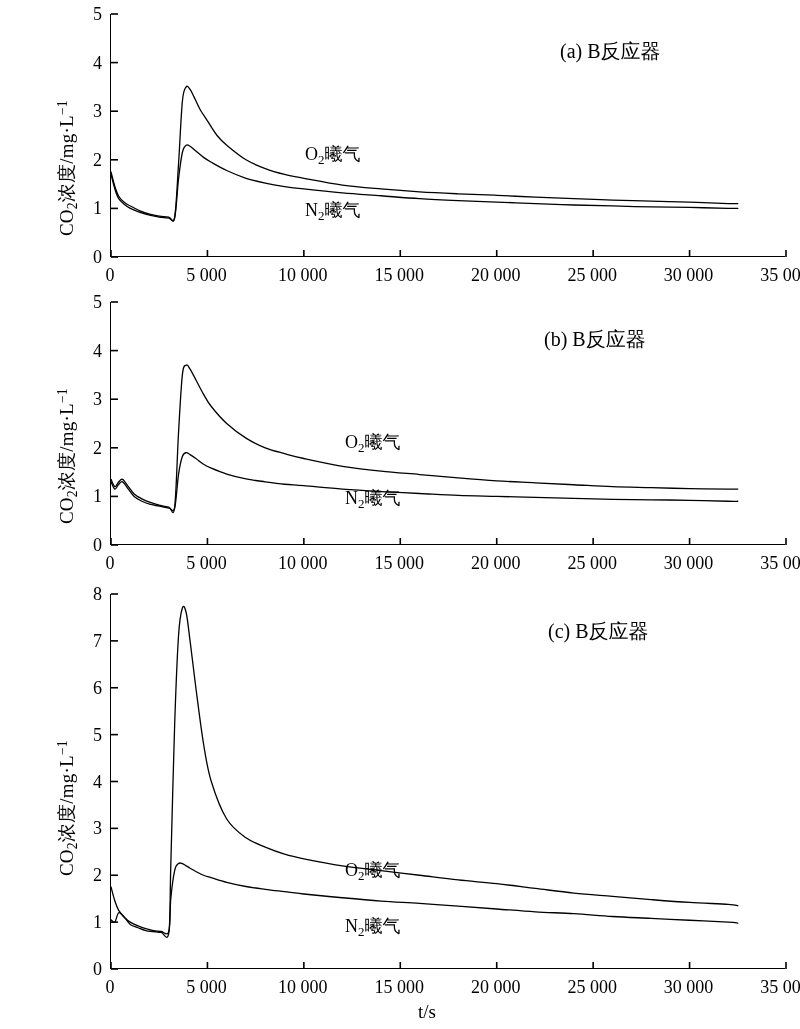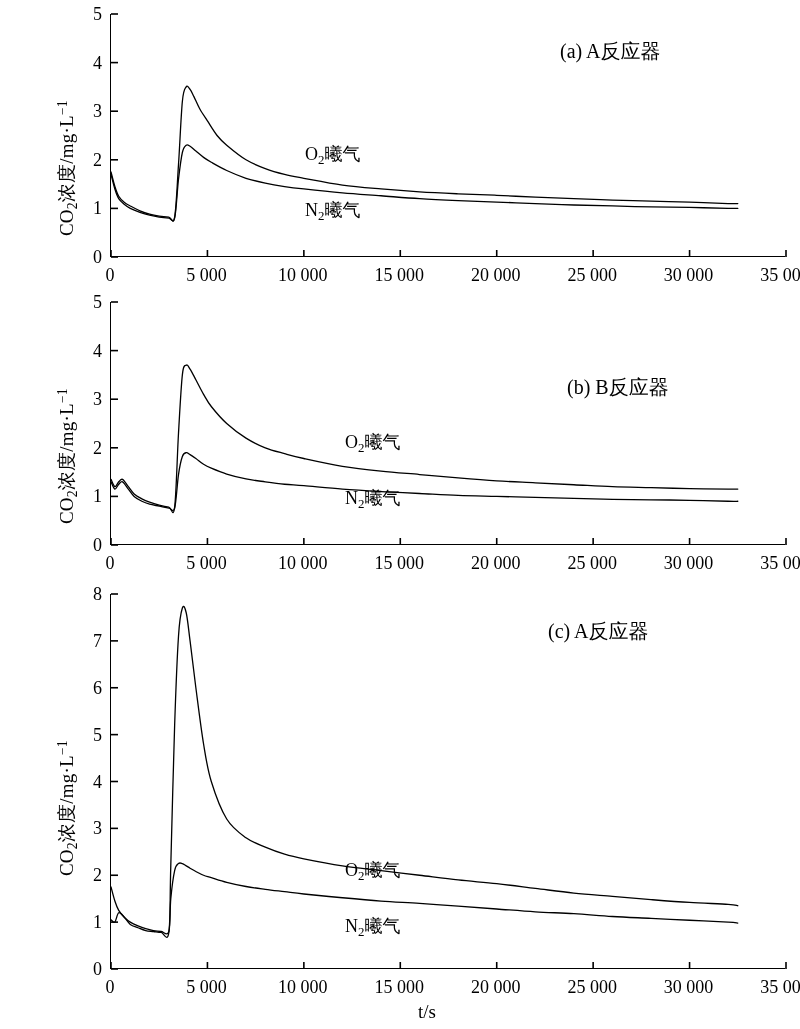--- a/index.html
+++ b/index.html
@@ -79,21 +79,21 @@
 </style>
 </head>
 <body>
 
 <div class="figure">
 
   <div class="panel" id="panel-a" style="top:0px;height:290px;">
     <div class="ylabel" style="left:54px; top:236px;">
       CO<sub>2</sub>浓度/mg·L<sup>−1</sup>
     </div>
-    <div class="panel-title" style="left:560px; top:38px;">(a) A反应器</div>
+    <div class="panel-title" style="left:560px; top:38px;">(a) B反应器</div>
     <div class="series-label" style="left:305px; top:142px;">O<sub>2</sub>曦气</div>
     <div class="series-label" style="left:305px; top:198px;">N<sub>2</sub>曦气</div>
     <div class="plot-area" id="plot-a" style="left:110px; top:14px; width:675px; height:243px;">
       <svg class="svg-layer" id="svg-a" width="675" height="243" viewBox="0 0 675 243" preserveAspectRatio="none">
           <line x1="0" y1="243" x2="0" y2="236" stroke="#000" stroke-width="1.6"></line>
           <line x1="96.42857142857142" y1="243" x2="96.42857142857142" y2="236" stroke="#000" stroke-width="1.6"></line>
           <line x1="192.85714285714283" y1="243" x2="192.85714285714283" y2="236" stroke="#000" stroke-width="1.6"></line>
           <line x1="289.2857142857143" y1="243" x2="289.2857142857143" y2="236" stroke="#000" stroke-width="1.6"></line>
           <line x1="385.71428571428567" y1="243" x2="385.71428571428567" y2="236" stroke="#000" stroke-width="1.6"></line>
           <line x1="482.14285714285717" y1="243" x2="482.14285714285717" y2="236" stroke="#000" stroke-width="1.6"></line>
@@ -122,21 +122,21 @@
       <div class="ytick-label" style="left: 76px; width: 26px; top: 159.8px;">2</div>
       <div class="ytick-label" style="left: 76px; width: 26px; top: 111.2px;">3</div>
       <div class="ytick-label" style="left: 76px; width: 26px; top: 62.6px;">4</div>
       <div class="ytick-label" style="left: 76px; width: 26px; top: 14px;">5</div>
     </div>
 
   <div class="panel" id="panel-b" style="top:288px;height:290px;">
     <div class="ylabel" style="left:54px; top:236px;">
       CO<sub>2</sub>浓度/mg·L<sup>−1</sup>
     </div>
-    <div class="panel-title" style="left:567px; top:38px;margin-top:48px;">(b) B反应器</div>
+    <div class="panel-title" style="left:544px; top:38px;">(b) B反应器</div>
     <div class="series-label" style="left:345px; top:142px;">O<sub>2</sub>曦气</div>
     <div class="series-label" style="left:345px; top:198px;">N<sub>2</sub>曦气</div>
     <div class="plot-area" id="plot-b" style="left:110px; top:14px; width:675px; height:243px;">
       <svg class="svg-layer" id="svg-b" width="675" height="243" viewBox="0 0 675 243" preserveAspectRatio="none">
           <line x1="0" y1="243" x2="0" y2="236" stroke="#000" stroke-width="1.6"></line>
           <line x1="96.42857142857142" y1="243" x2="96.42857142857142" y2="236" stroke="#000" stroke-width="1.6"></line>
           <line x1="192.85714285714283" y1="243" x2="192.85714285714283" y2="236" stroke="#000" stroke-width="1.6"></line>
           <line x1="289.2857142857143" y1="243" x2="289.2857142857143" y2="236" stroke="#000" stroke-width="1.6"></line>
           <line x1="385.71428571428567" y1="243" x2="385.71428571428567" y2="236" stroke="#000" stroke-width="1.6"></line>
           <line x1="482.14285714285717" y1="243" x2="482.14285714285717" y2="236" stroke="#000" stroke-width="1.6"></line>
@@ -165,21 +165,21 @@
       <div class="ytick-label" style="left: 76px; width: 26px; top: 159.8px;">2</div>
       <div class="ytick-label" style="left: 76px; width: 26px; top: 111.2px;">3</div>
       <div class="ytick-label" style="left: 76px; width: 26px; top: 62.6px;">4</div>
       <div class="ytick-label" style="left: 76px; width: 26px; top: 14px;">5</div>
     </div>
 
   <div class="panel" id="panel-c" style="top:576px;height:453px;">
     <div class="ylabel" style="left:54px; top:300px;">
       CO<sub>2</sub>浓度/mg·L<sup>−1</sup>
     </div>
-    <div class="panel-title" style="left:548px; top:42px;">(c) A反应器</div>
+    <div class="panel-title" style="left:548px; top:42px;">(c) B反应器</div>
     <div class="series-label" style="left:345px; top:282px;">O<sub>2</sub>曦气</div>
     <div class="series-label" style="left:345px; top:338px;">N<sub>2</sub>曦气</div>
     <div class="plot-area" id="plot-c" style="left:110px; top:18px; width:675px; height:375px;">
       <svg class="svg-layer" id="svg-c" width="675" height="375" viewBox="0 0 675 375" preserveAspectRatio="none">
           <line x1="0" y1="375" x2="0" y2="368" stroke="#000" stroke-width="1.6"></line>
           <line x1="96.42857142857142" y1="375" x2="96.42857142857142" y2="368" stroke="#000" stroke-width="1.6"></line>
           <line x1="192.85714285714283" y1="375" x2="192.85714285714283" y2="368" stroke="#000" stroke-width="1.6"></line>
           <line x1="289.2857142857143" y1="375" x2="289.2857142857143" y2="368" stroke="#000" stroke-width="1.6"></line>
           <line x1="385.71428571428567" y1="375" x2="385.71428571428567" y2="368" stroke="#000" stroke-width="1.6"></line>
           <line x1="482.14285714285717" y1="375" x2="482.14285714285717" y2="368" stroke="#000" stroke-width="1.6"></line>

